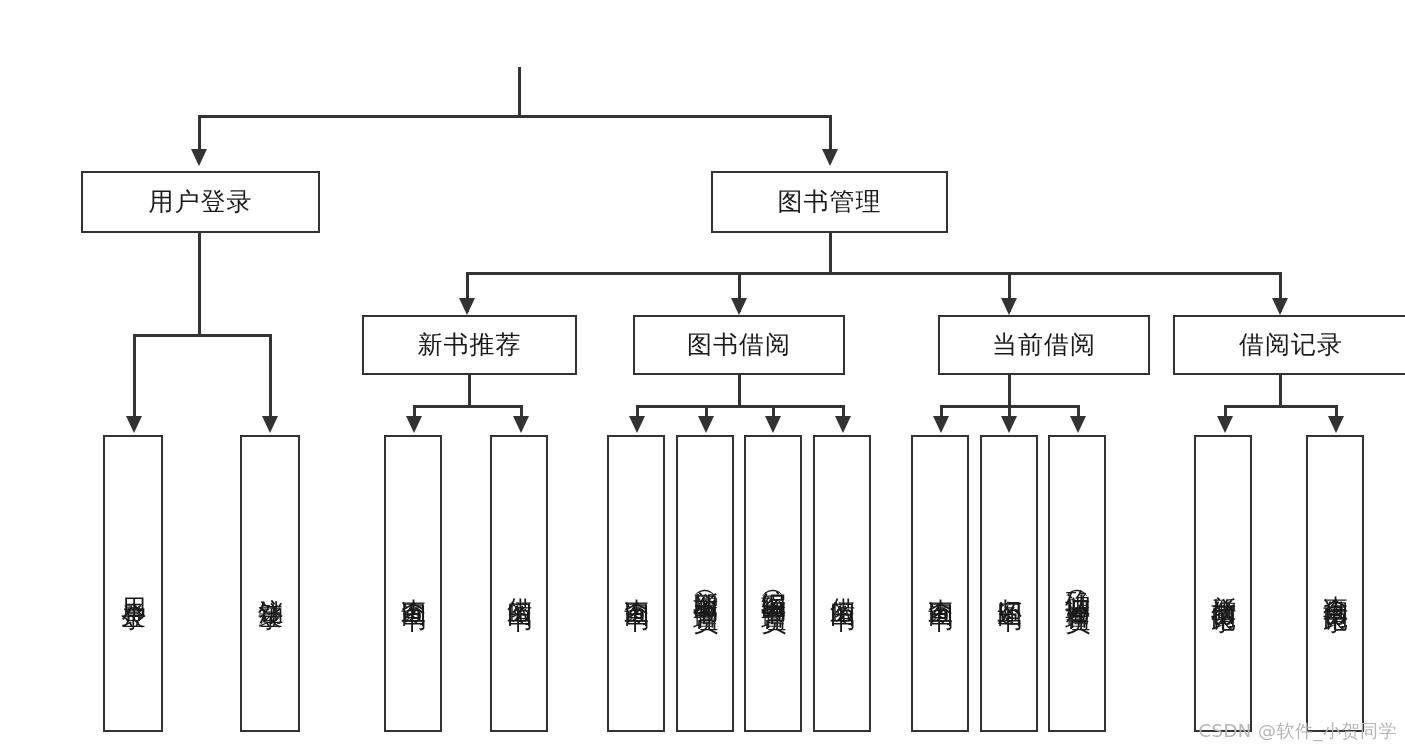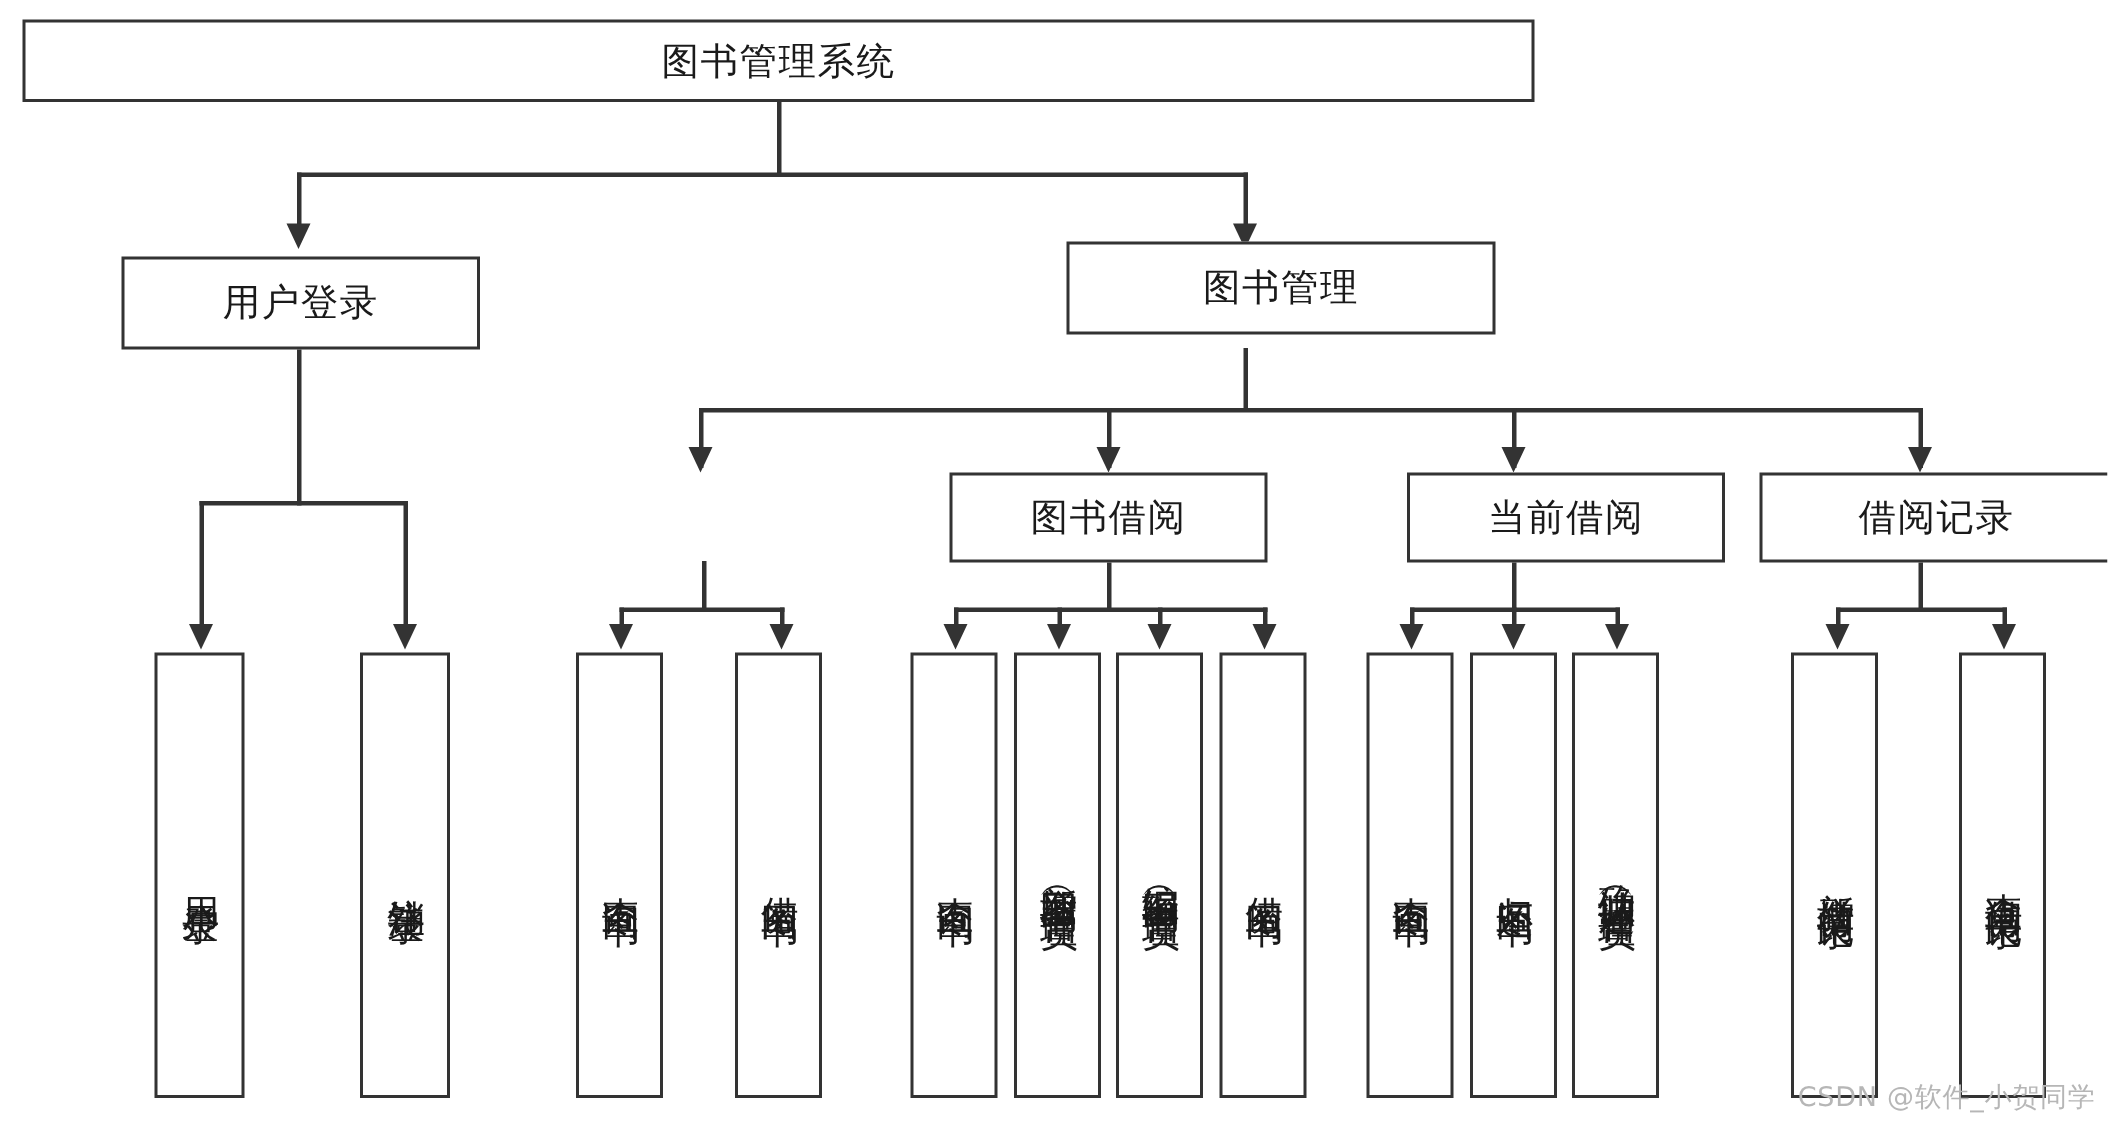--- a/index.html
+++ b/index.html
@@ -130,32 +130,32 @@
   <div class="arrow" style="left:1001px; top:416px;"></div>
   <div class="arrow" style="left:1070px; top:416px;"></div>
 
   <div class="edge v" style="left:1279px; top:374px; height:34px;"></div>
   <div class="edge h" style="left:1224px; top:405px; width:114px;"></div>
   <div class="edge v" style="left:1224px; top:405px; height:13px;"></div>
   <div class="edge v" style="left:1335px; top:405px; height:13px;"></div>
   <div class="arrow" style="left:1217px; top:416px;"></div>
   <div class="arrow" style="left:1328px; top:416px;"></div>
 
-  <div class="node horiz" style="left:15px; top:13px; width:1008px; height:55px;">
-    <span>图书管理系统</span>
-  </div>
 
   <div class="node horiz" style="left:81px; top:171px; width:239px; height:62px;">
     <span>用户登录</span>
   </div>
 
-  <div class="node horiz" style="left:711px; top:161px; width:286px; height:62px;align-items:center;">
+  <div class="node horiz" style="left:711px; top:171px; width:237px; height:62px;align-items:center;">
     <span>图书管理</span>
   </div>
 
+  <div class="node horiz" style="left:362px; top:315px; width:215px; height:60px;">
+    <span>新书推荐</span>
+  </div>
 
   <div class="node horiz" style="left:633px; top:315px; width:212px; height:60px;">
     <span>图书借阅</span>
   </div>
 
   <div class="node horiz" style="left:903px; top:315px; width:212px; height:60px;margin-left:35px;">
     <span>当前借阅</span>
   </div>
 
   <div class="node horiz" style="left:1173px; top:315px; width:236px; height:60px;">

